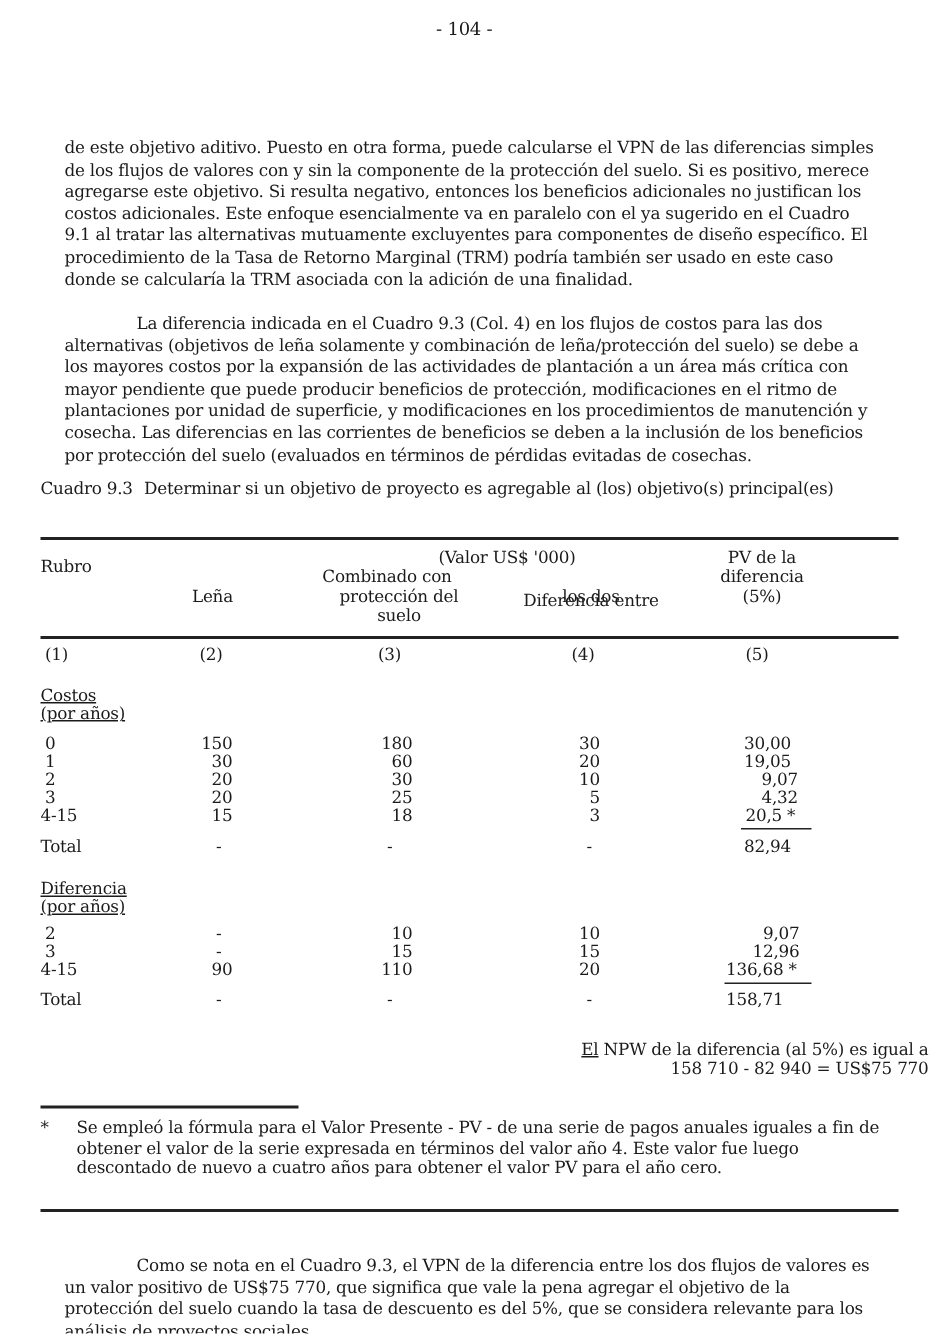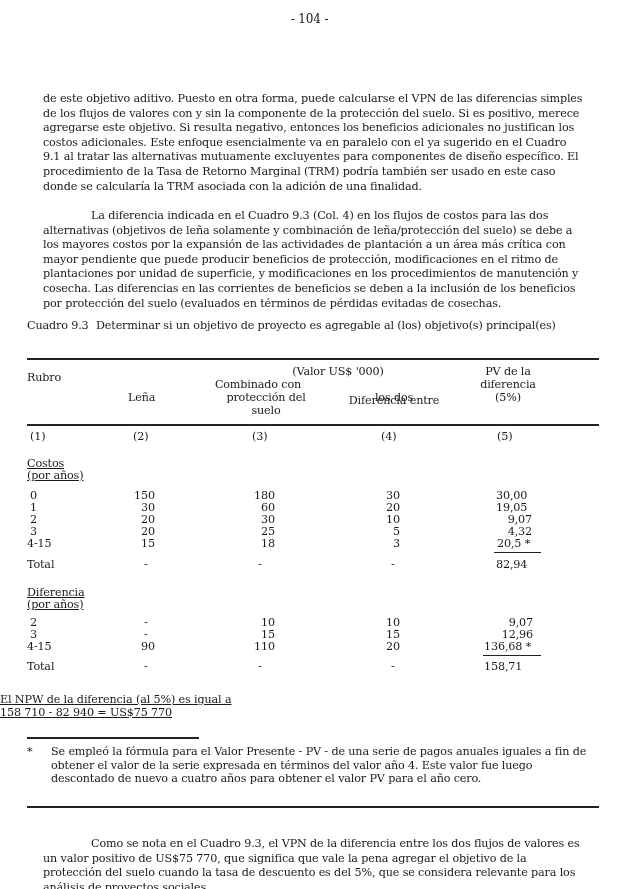--- a/index.html
+++ b/index.html
@@ -21,21 +21,21 @@
   .rule { position:absolute; height:1.6px; background:#222; }
   .cell { position:absolute; white-space:nowrap; line-height:12.5px; }
   .c { text-align:center; }
   .r { text-align:right; }
   .u { text-decoration:underline; }
   .ul-line { position:absolute; height:1.4px; background:#222; }
   .footnote { left:27px; top:745px; width:572px; line-height:13.5px; }
   .footnote .star { position:absolute; left:0; top:0; }
   .footnote .txt { position:absolute; left:24px; top:0; width:548px; }
   #p3 { top:821px; }
-  .npw { left:0; width:619px; text-align:left; line-height:13px;text-decoration:underline; }
+  .npw { left:0; width:619px; text-align:right; line-height:13px; }
 </style>
 </head>
 <body>
 
 <div class="abs pageno">- 104 -</div>
 
 <div class="abs para" id="p1">
   <p>de este objetivo aditivo.  Puesto en otra forma, puede calcularse el VPN de las diferencias simples de los flujos de valores con y sin la componente de la protección del suelo. Si es positivo, merece agregarse este objetivo.  Si resulta negativo, entonces los beneficios adicionales no justifican los costos adicionales.  Este enfoque esencialmente va en paralelo con el ya sugerido en el Cuadro 9.1 al tratar las alternativas mutuamente excluyentes para componentes de diseño específico.  El procedimiento de la Tasa de Retorno Marginal (TRM) podría también ser usado en este caso donde se calcularía la TRM asociada con la adición de una finalidad.</p>
 </div>
 

